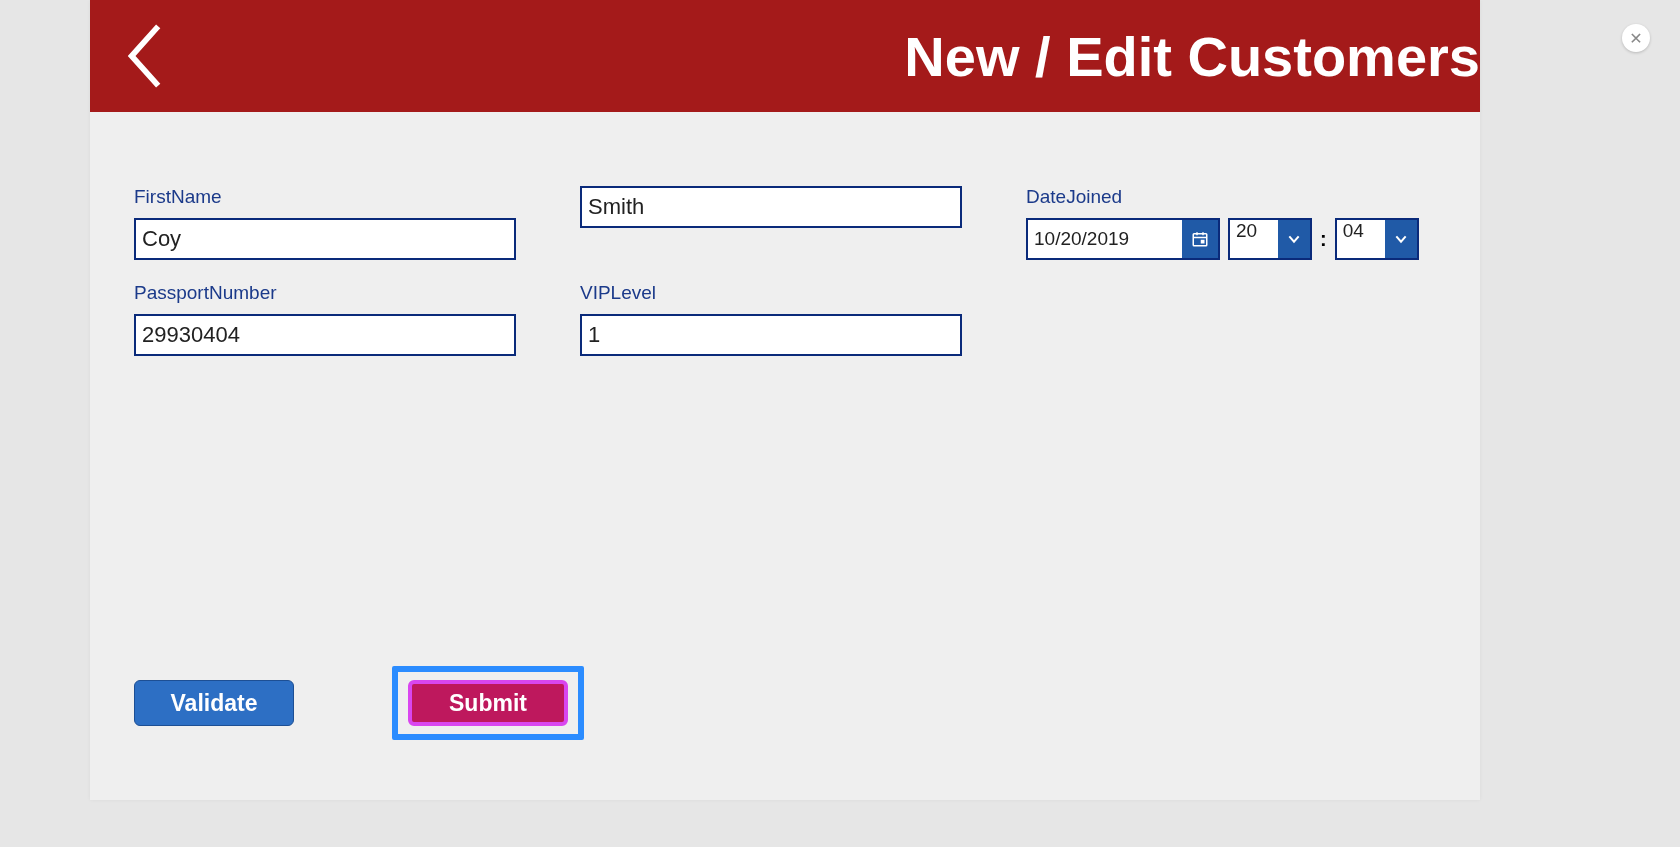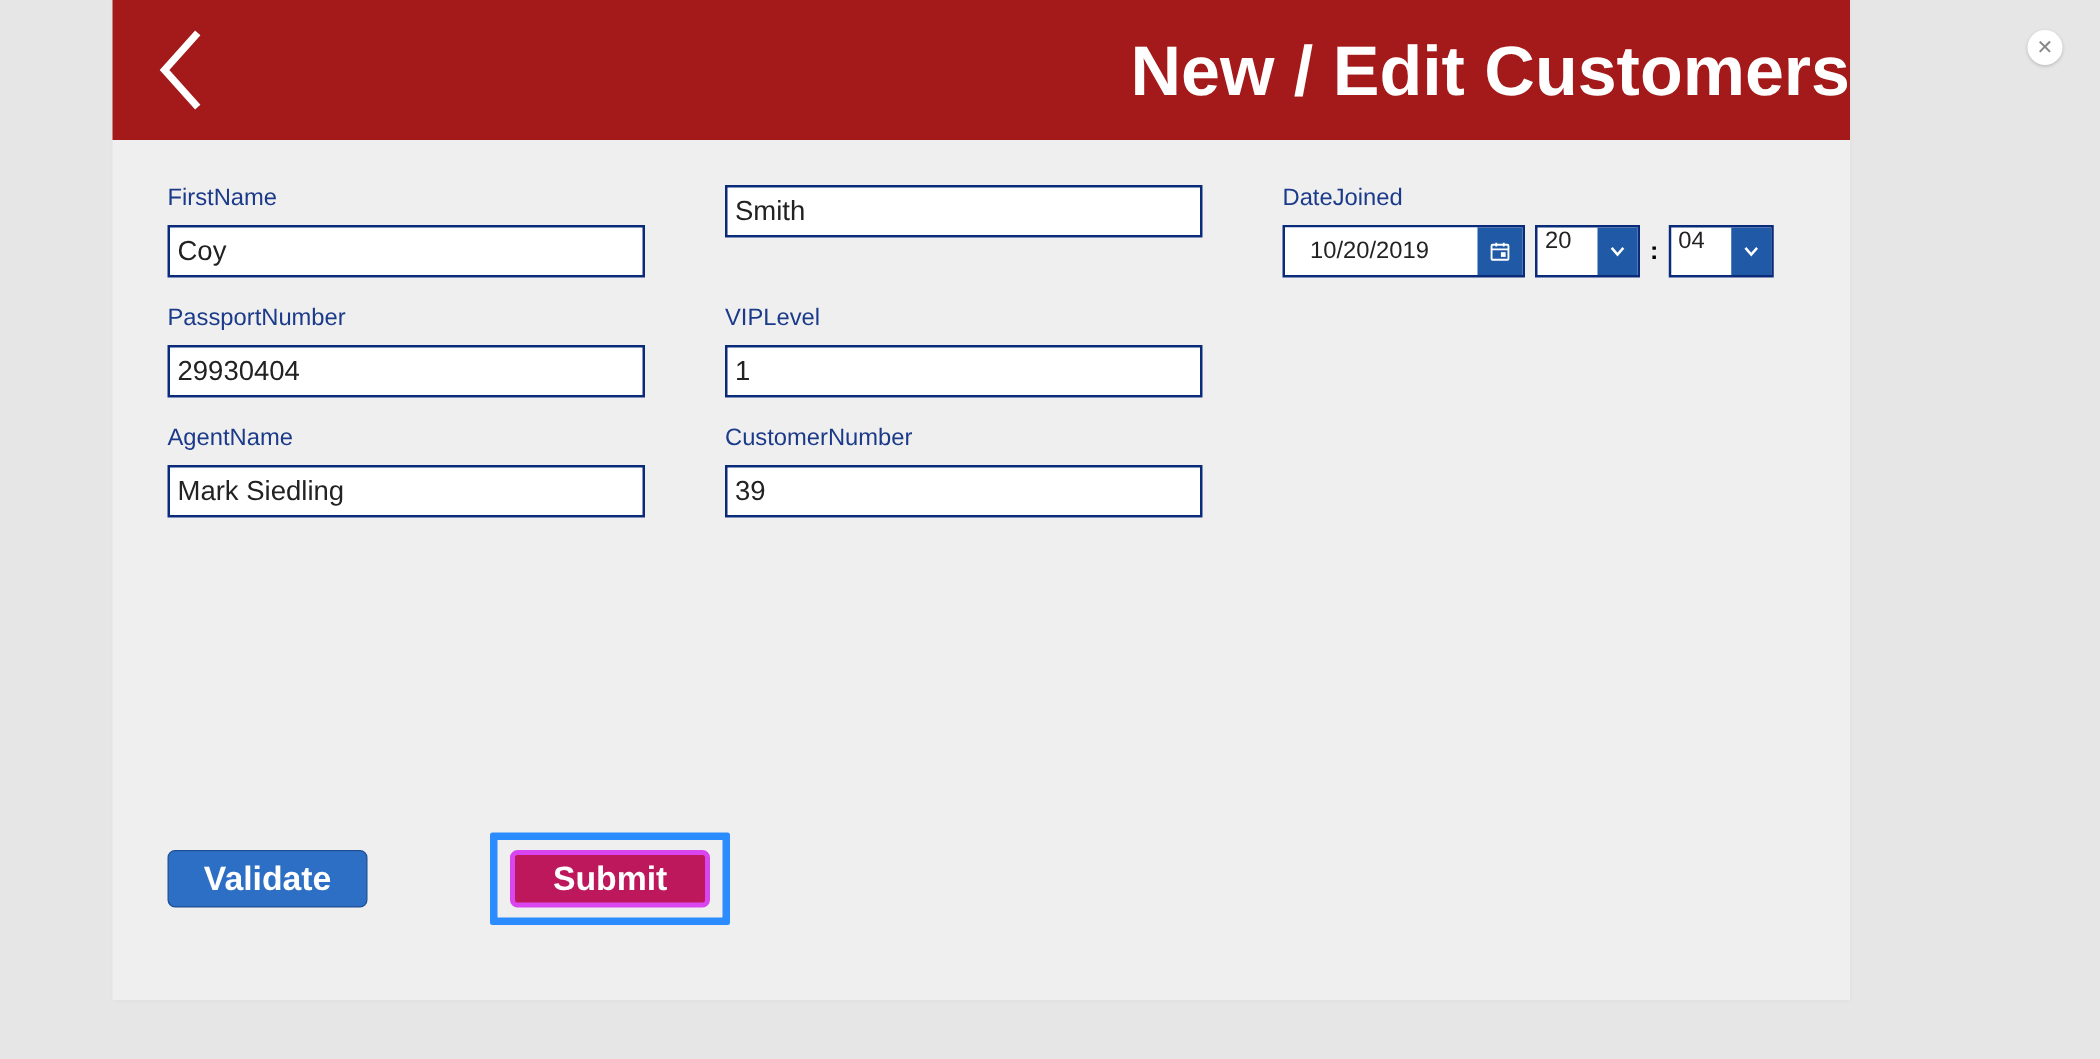--- a/index.html
+++ b/index.html
@@ -57,20 +57,21 @@
     align-items: center;
     justify-content: center;
     color: #888;
     font-size: 16px;
     font-weight: 400;
     cursor: pointer;
     box-shadow: 0 1px 3px rgba(0,0,0,0.2);
   }
   .form-area {
     padding: 36px 40px 0 44px;
+    margin-top: 38px;
   }
   .row {
     display: flex;
     gap: 64px;
     margin-bottom: 22px;
   }
   .field {
     display: flex;
     flex-direction: column;
     width: 382px;
@@ -100,21 +101,21 @@
     display: flex;
     height: 42px;
     border: 2px solid #0a2a7a;
     background: #fff;
   }
   .date-box input {
     border: none;
     width: 154px;
     height: 100%;
     font-size: 19px;
-    padding: 0 20px;
+    padding: 0 6px;
     color: #222;
     outline: none;
     background: #fff;
     font-family: inherit;
   }
   .cal-btn {
     width: 36px;
     height: 100%;
     background: #205aa7;
     display: flex;
@@ -156,21 +157,21 @@
     bottom: 60px;
     display: flex;
     gap: 98px;
     align-items: center;
   }
   .btn {
     height: 46px;
     padding: 0 28px;
     background: #2d6fc4;
     color: #fff;
-    font-size: 27px;
+    font-size: 23px;
     font-weight: 700;
     border: 1px solid #1d4f94;
     border-radius: 6px;
     cursor: pointer;
     display: flex;
     align-items: center;
     justify-content: center;
     min-width: 160px;
   }
   .submit-wrap {
@@ -249,31 +250,20 @@
       <div class="field">
         <label>PassportNumber</label>
         <input class="txt" type="text" value="29930404" style="">
       </div>
       <div class="field">
         <label>VIPLevel</label>
         <input class="txt" type="text" value="1" style="">
       </div>
     </div>
 
-    <div class="row">
-      <div class="field">
-        <label>AgentName</label>
-        <input class="txt" type="text" value="Mark Siedling" style="">
-      </div>
-      <div class="field">
-        <label>CustomerNumber</label>
-        <input class="txt" type="text" value="39" style="">
-      </div>
-      <div class="field" style="visibility:hidden"></div>
-    </div>
 
   </div>
 
   <div class="buttons">
     <button class="btn">Validate</button>
     <div class="submit-wrap">
       <button class="btn">Submit</button>
     </div>
   </div>
 

